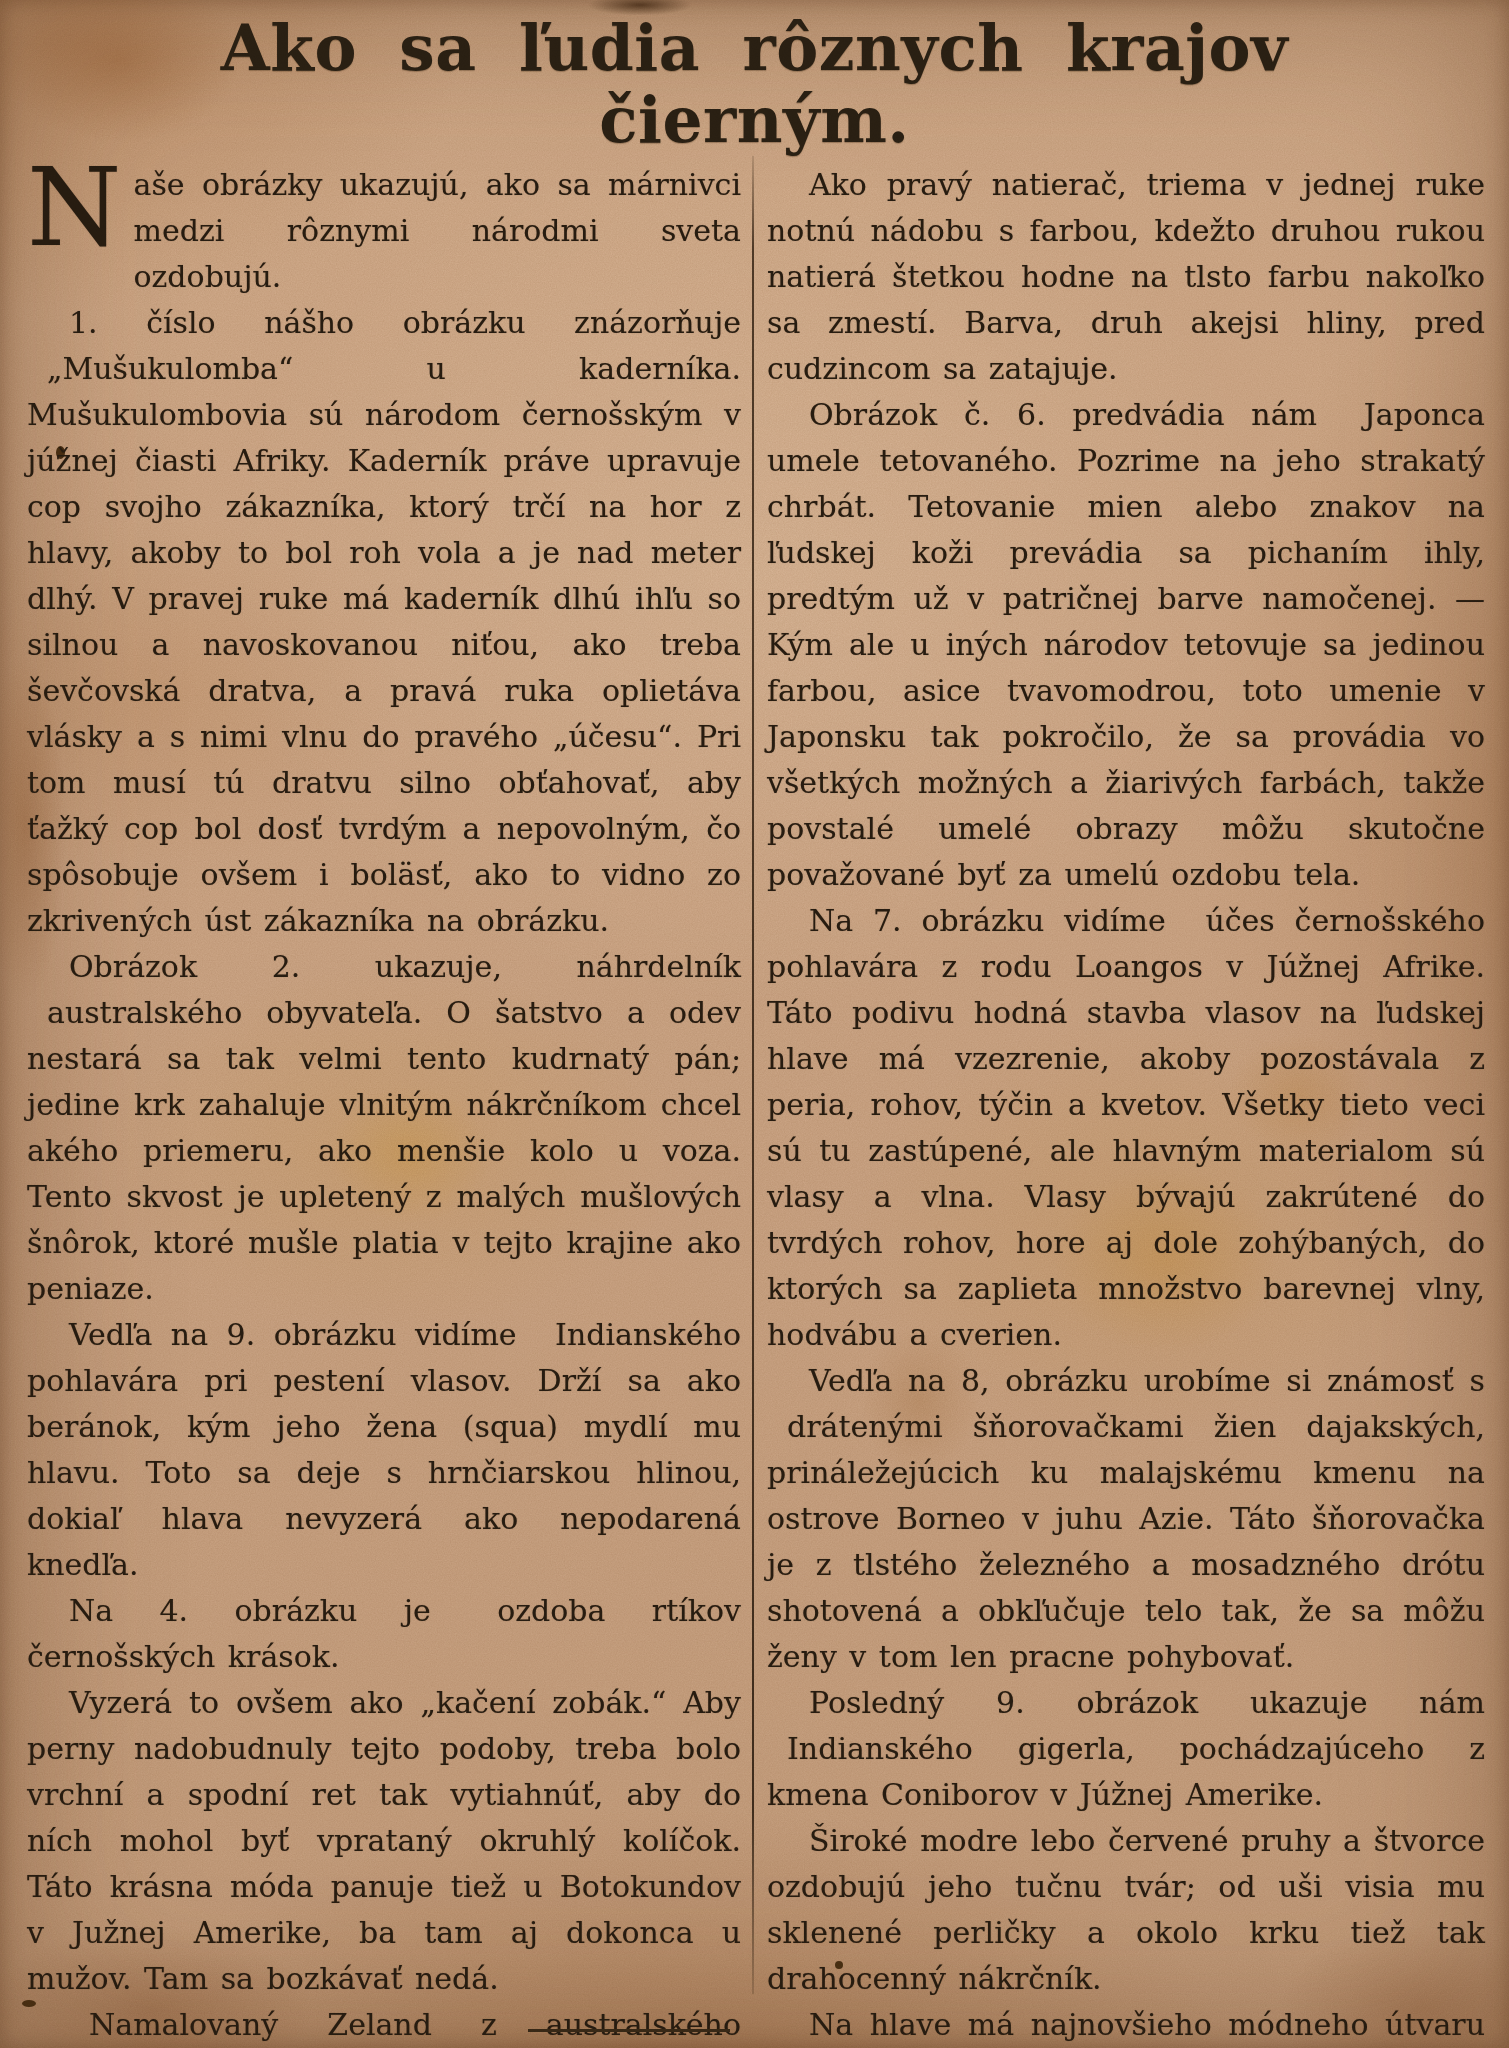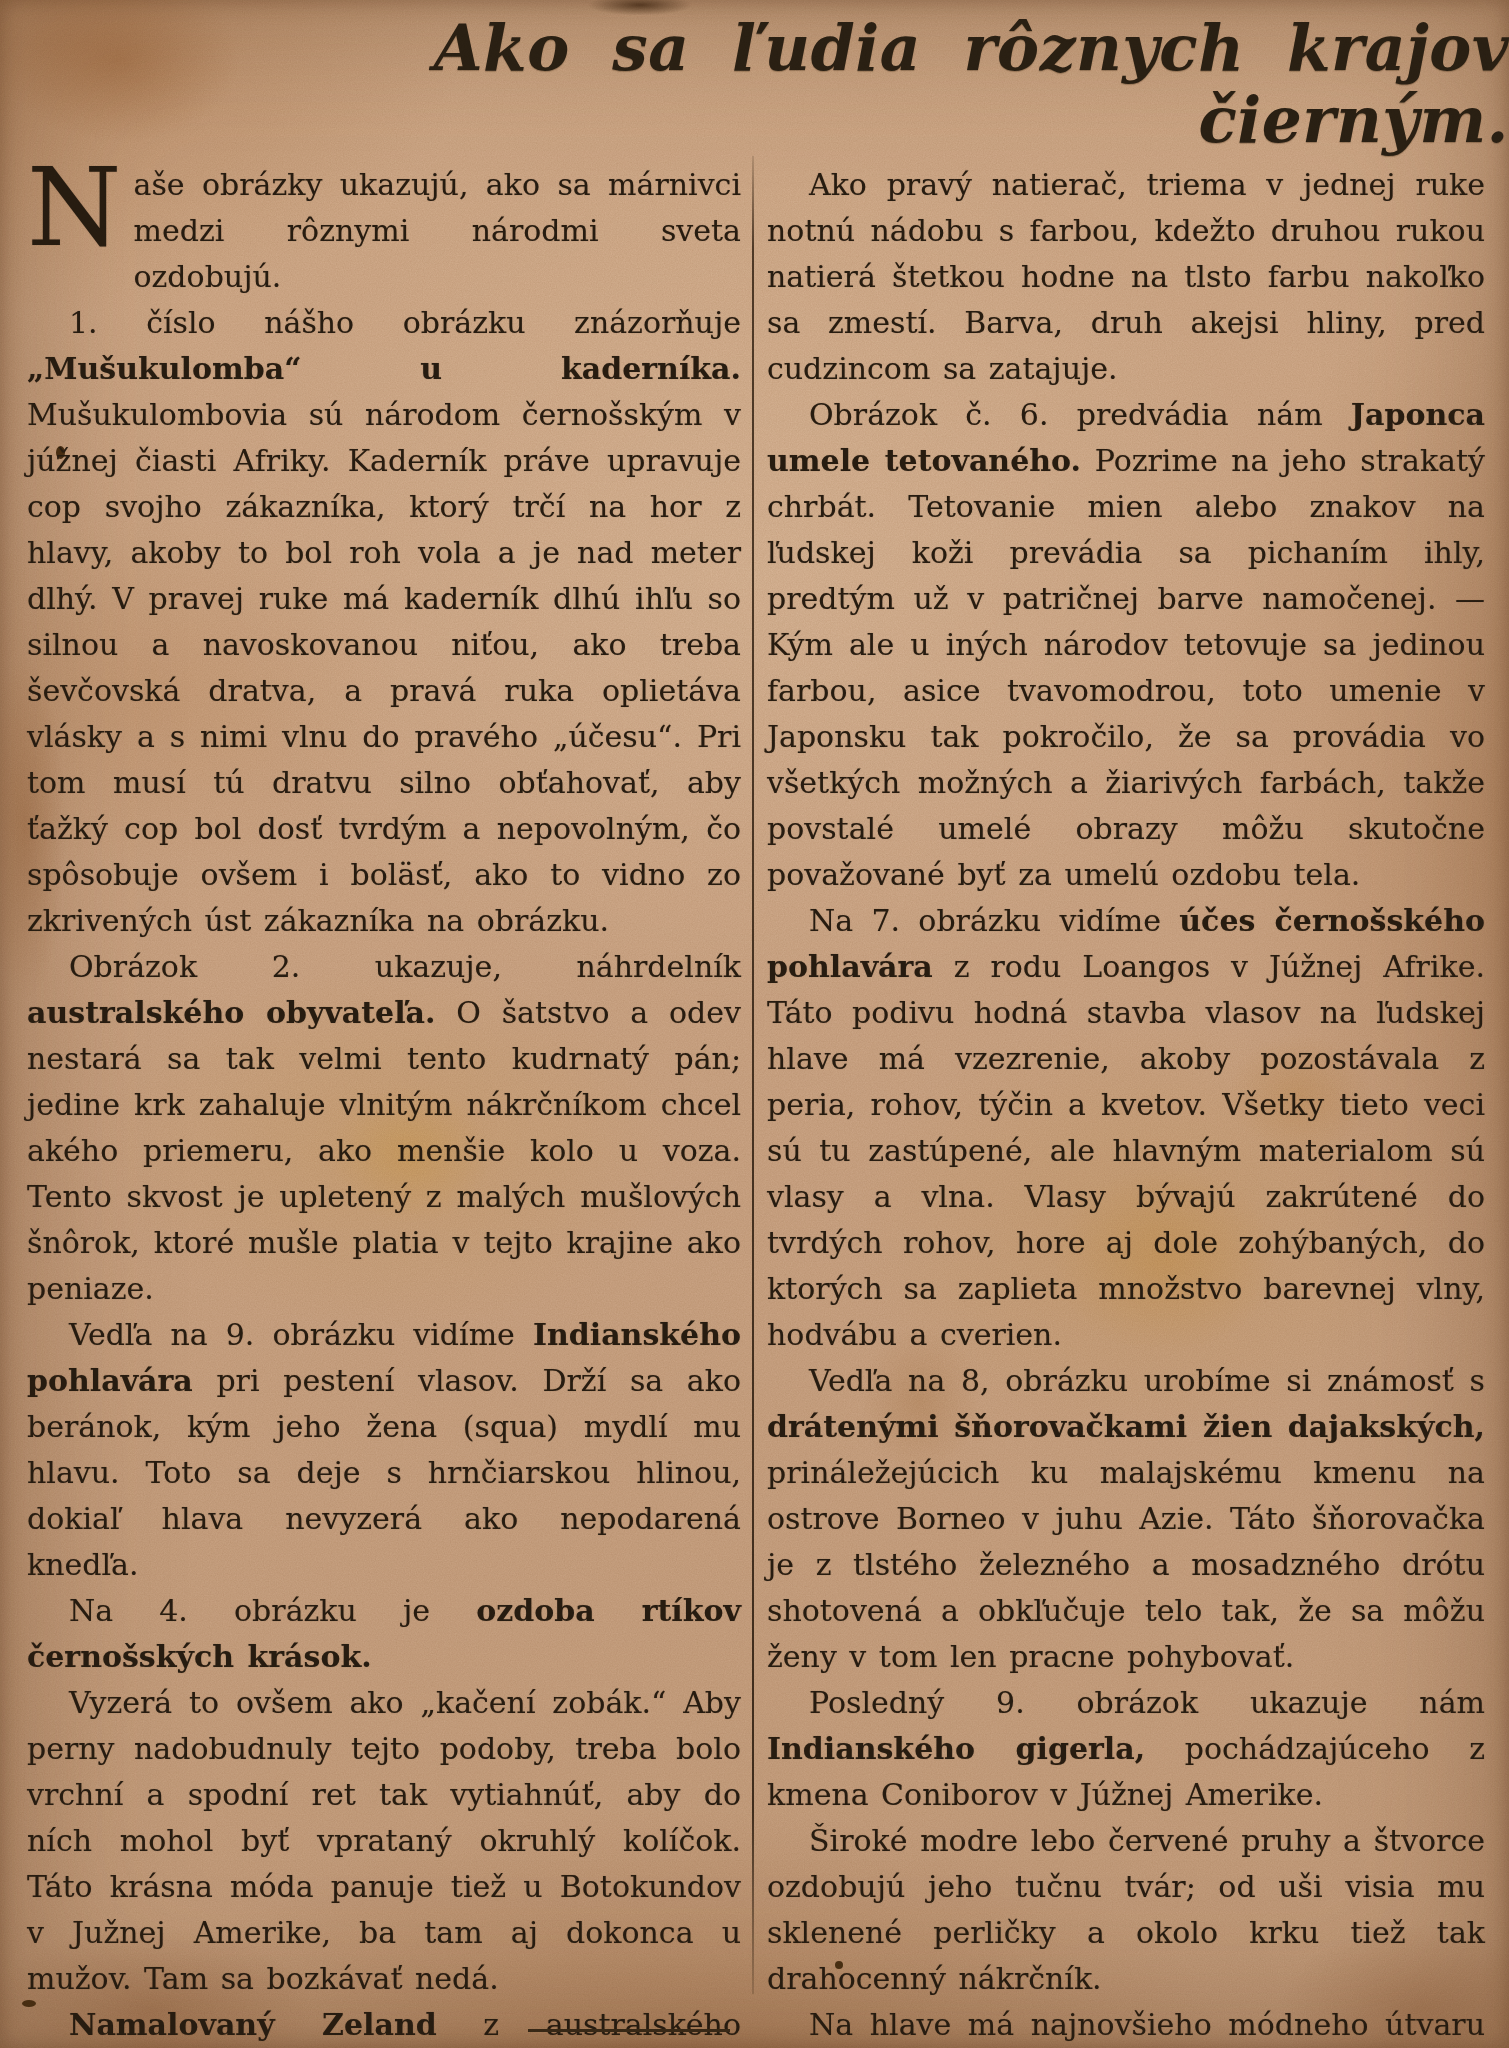--- a/index.html
+++ b/index.html
@@ -27,32 +27,32 @@
   .st5{left:1010px;top:1130px;width:310px;height:260px;background:radial-gradient(closest-side,rgba(196,140,52,.30),transparent 72%);}
   .st6{left:1200px;top:1010px;width:200px;height:170px;background:radial-gradient(closest-side,rgba(180,122,48,.25),transparent 72%);}
   .st7{left:840px;top:1300px;width:160px;height:200px;background:radial-gradient(closest-side,rgba(150,95,40,.22),transparent 75%);}
   .st8{left:-60px;top:1900px;width:420px;height:220px;background:radial-gradient(closest-side,rgba(120,68,30,.32),transparent 78%);}
   .st9{left:1240px;top:1900px;width:360px;height:220px;background:radial-gradient(closest-side,rgba(120,68,30,.28),transparent 78%);}
   .speck{position:absolute;border-radius:50%;background:#4a3013;pointer-events:none;}
   .sp1{left:56px;top:446px;width:9px;height:13px;}
   .sp2{left:835px;top:1961px;width:8px;height:8px;}
   .sp3{left:22px;top:2000px;width:14px;height:7px;}
 
-  .title{position:absolute;left:0;right:0;top:12px;margin:0;text-align:right;
+  .title{position:absolute;left:0;right:0;top:12px;margin:0;text-align:center;
     font-weight:bold;font-size:63px;line-height:72px;word-spacing:20px;letter-spacing:.5px;
-    color:#2b2114;text-shadow:0 1px 1px rgba(70,45,20,.35);font-style:italic;}
+    color:#2b2114;text-shadow:0 1px 1px rgba(70,45,20,.35);}
   .title .line{display:block;}
 
   .col{position:absolute;top:162px;text-align:justify;font-size:30px;line-height:46px;word-spacing:3px;}
   .col-left{left:27px;width:714px;}
   .col-right{left:767px;width:718px;}
   .para{margin:0;text-indent:42px;text-shadow:0 0 1px rgba(45,28,12,.35);}
   .para.first{text-indent:0;}
   .dropcap{float:left;font-size:108px;line-height:88px;height:94px;padding:2px 12px 0 0;}
-  b{font-weight:bold;}
+  b{font-weight:normal;margin-left:20px;}
 
   .divider{position:absolute;left:752px;top:156px;width:2px;height:1838px;
     background:linear-gradient(180deg,rgba(50,33,16,.15),rgba(48,31,15,.8) 5%,rgba(42,27,13,.85) 90%,rgba(50,33,16,.2));}
   .end-rule{position:absolute;left:528px;top:2029px;width:202px;height:3px;background:#3a2a17;}
 
   .grain{position:absolute;left:0;top:0;pointer-events:none;mix-blend-mode:multiply;opacity:.5;}
 </style>
 </head>
 <body>
 

